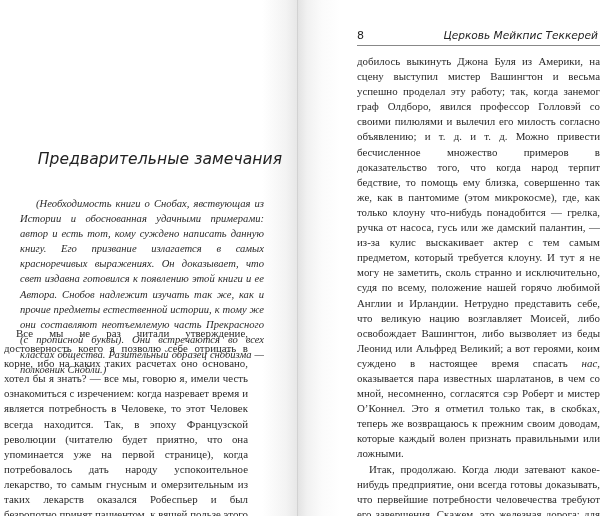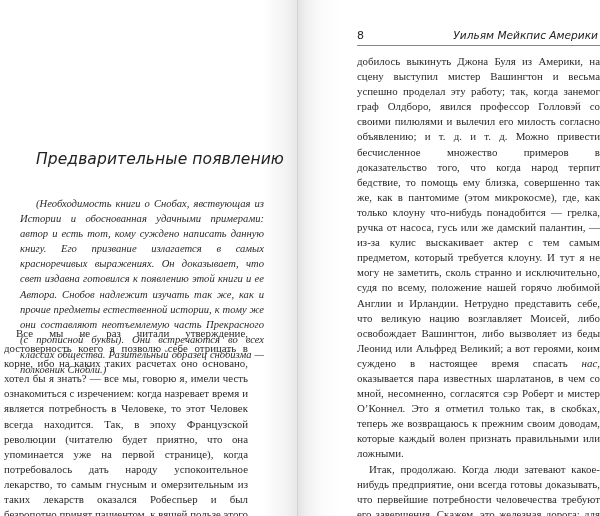--- a/index.html
+++ b/index.html
@@ -54,31 +54,31 @@
   }
   .body-right p { margin: 0; }
   .body-right p.indent { text-indent: 12px; }
   .body-right em { }
 </style>
 </head>
 <body>
 
 <div class="spread">
   <div class="page page-left">
-    <div class="chapter-title">Предварительные появлению</div>
+    <div class="chapter-title">Предварительные замечания</div>
     <p class="synopsis">(Необходимость книги о Снобах, явствующая из Истории и обоснованная удачными примерами: автор и есть тот, кому суждено написать данную книгу. Его призвание излагается в самых красноречивых выражениях. Он доказывает, что свет издавна готовился к появлению этой книги и ее Автора. Снобов надлежит изучать так же, как и прочие предметы естественной истории, к тому же они составляют неотъемлемую часть Прекрасного (с прописной буквы). Они встречаются во всех классах общества. Разительный образец снобизма — полковник Снобли.)</p>
     <p class="body-left">Все мы не раз читали утверждение, достоверность коего я позволю себе отрицать в корне, ибо на каких таких расчетах оно основано, хотел бы я знать? — все мы, говорю я, имели честь ознакомиться с изречением: когда назревает время и является потребность в Человеке, то этот Человек всегда находится. Так, в эпоху Французской революции (читателю будет приятно, что она упоминается уже на первой странице), когда потребовалось дать народу успокоительное лекарство, то самым гнусным и омерзительным из таких лекарств оказался Робеспьер и был безропотно принят пациентом, к вящей пользе этого последнего; так, когда пона-</p>
   </div>
 
   <div class="gutter"></div>
 
   <div class="page page-right"></div>
 
   <div class="running-head">
     <span class="page-number">8</span>
-    <span class="running-author">Уильям Мейкпис Америки</span>
+    <span class="running-author">Церковь Мейкпис Теккерей</span>
   </div>
 
   <div class="body-right">
     <p><span>добилось выкинуть Джона Буля из Америки, на сцену выступил мистер Вашингтон и весьма успешно проделал эту работу; так, когда занемог граф Олдборо, явился профессор Голловэй со своими пилюлями и вылечил его милость согласно объявлению; и т. д. и т. д. Можно привести бесчисленное множество примеров в доказательство того, что когда народ терпит бедствие, то помощь ему близка, совершенно так же, как в пантомиме (этом микрокосме), где, как только клоуну что-нибудь понадобится — грелка, ручка от насоса, гусь или же дамский палантин, — из-за кулис выскакивает актер с тем самым предметом, который требуется клоуну. И тут я не могу не заметить, сколь странно и исключительно, судя по всему, положение нашей горячо любимой Англии и Ирландии. Нетрудно представить себе, что великую нацию возглавляет Моисей, либо освобождает Вашингтон, либо вызволяет из беды Леонид или Альфред Великий; а вот героями, коим суждено в настоящее время спасать </span><em>нас</em><span>, оказывается пара известных шарлатанов, в чем со мной, несомненно, согласятся сэр Роберт и мистер О’Коннел. Это я отметил только так, в скобках, теперь же возвращаюсь к прежним своим доводам, которые каждый волен признать правильными или ложными.</span></p>
     <p class="indent">Итак, продолжаю. Когда люди затевают какое-нибудь предприятие, они всегда готовы доказывать, что первейшие потребности человечества требуют его завершения. Скажем, это железная дорога: для начала директоры уверяют, будто «более удобное сообщение между Бетершиз и Дерринен-Бег необходимо для прогресса цивилизации и диктуется единодушными требованиями великого ирландского народа». Или предположим, что это газета: проспект гласит, что «в наше время, когда Церковь находится в опасности и ей угрожает</p>
   </div>
 </div>
 
 </body></html>

